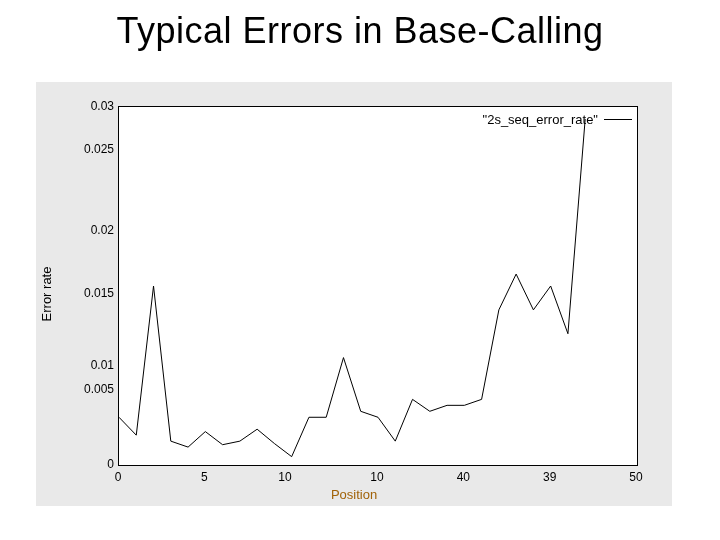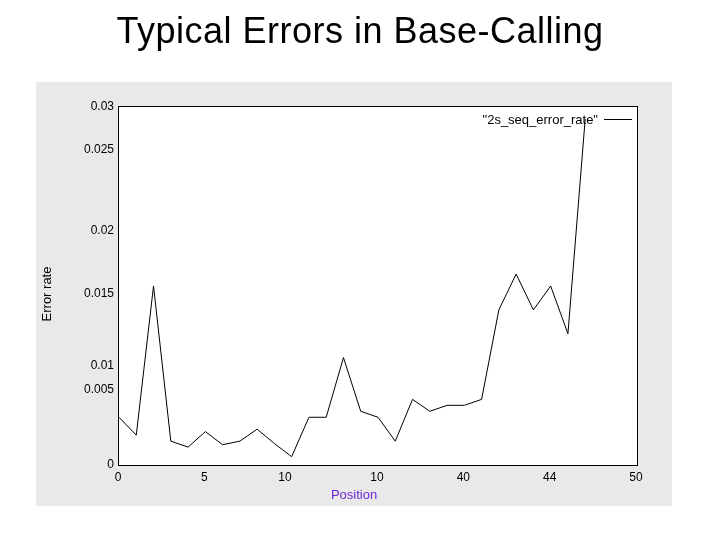--- a/index.html
+++ b/index.html
@@ -55,21 +55,21 @@
     font-size: 13px;
     color: #000;
   }
   .xlabel {
     position: absolute;
     left: 0;
     right: 0;
     bottom: 4px;
     text-align: center;
     font-size: 13px;
-    color: #6d28d9;
+    color: #a16207;
   }
   .tick-label {
     position: absolute;
     font-size: 12px;
     color: #000;
     white-space: nowrap;
   }
   .y-tick-label { right: 558px; transform: translateY(-50%); text-align: right; }
   .x-tick-label { top: 388px; transform: translateX(-50%); }
   .tick-mark {
@@ -131,21 +131,21 @@
         <div class="tick-label x-tick-label" style="left: 82px;">0</div>
         <div class="tick-mark x-tick-mark" style="left: 82px;"></div>
         <div class="tick-label x-tick-label" style="left: 168.333px;">5</div>
         <div class="tick-mark x-tick-mark" style="left: 168.333px;"></div>
         <div class="tick-label x-tick-label" style="left: 249px;">10</div>
         <div class="tick-mark x-tick-mark" style="left: 254.667px;"></div>
         <div class="tick-label x-tick-label" style="left: 341px;">10</div>
         <div class="tick-mark x-tick-mark" style="left: 341px;"></div>
         <div class="tick-label x-tick-label" style="left: 427.333px;">40</div>
         <div class="tick-mark x-tick-mark" style="left: 427.333px;"></div>
-        <div class="tick-label x-tick-label" style="left: 513.667px;">44</div>
+        <div class="tick-label x-tick-label" style="left: 513.667px;">39</div>
         <div class="tick-mark x-tick-mark" style="left: 513.667px;"></div>
         <div class="tick-label x-tick-label" style="left: 600px;">50</div>
         <div class="tick-mark x-tick-mark" style="left: 600px;"></div>
       </div>
 
     <div class="plot-frame">
       <svg class="line-plot" id="line-svg" preserveAspectRatio="none" viewBox="0 0 518 358">
           <path d="M0.00 310.27 L17.27 328.17 L34.53 179.00 L51.80 334.13 L69.07 340.10 L86.33 324.59 L103.60 337.71 L120.87 334.13 L138.13 322.20 L155.40 336.52 L172.67 349.65 L189.93 310.27 L207.20 310.27 L224.47 250.60 L241.73 304.30 L259.00 310.27 L276.27 334.13 L293.53 292.37 L310.80 304.30 L328.07 298.33 L345.33 298.33 L362.60 292.37 L379.87 202.87 L397.13 167.07 L414.40 202.87 L431.67 179.00 L448.93 226.73 L466.20 11.93" fill="none" stroke="#000" stroke-width="1"></path>
         </svg>
     </div>

